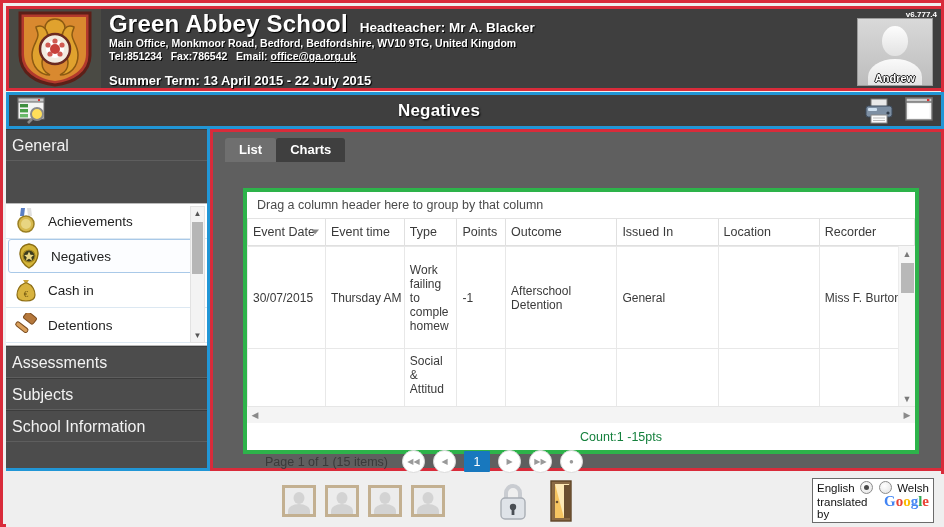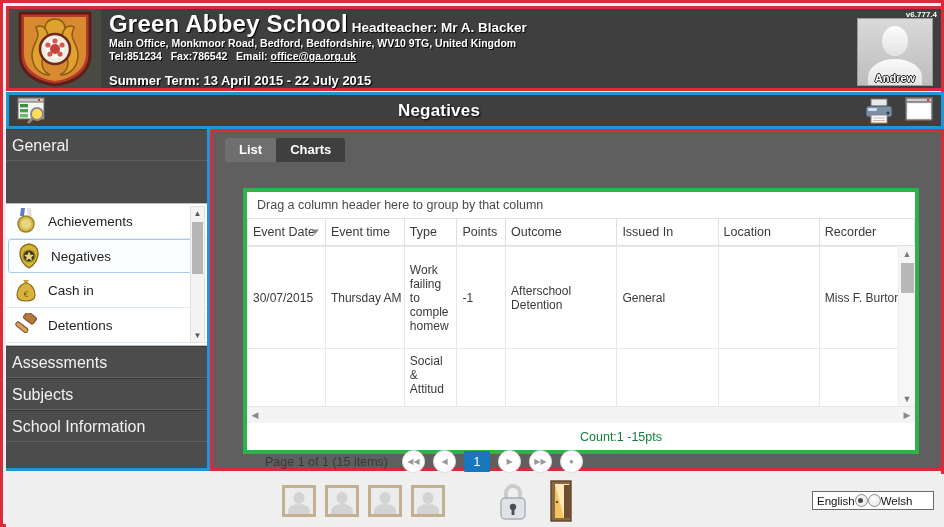--- a/index.html
+++ b/index.html
@@ -13,21 +13,21 @@
        border:3px solid #d92b3a;background:#efefef;}
 
   
   .header{position:absolute;left:3px;top:3px;width:938px;height:85px;
           background:#3f3f3f;border:3px solid #d92b3a;box-sizing:border-box;
           display:flex;align-items:stretch;}
   .crest{width:92px;flex:0 0 92px;display:flex;align-items:center;justify-content:center;
          background:#4a4a44;}
   .crest svg{display:block;}
   .hdr-text{flex:1 1 auto;position:relative;padding:2px 0 0 8px;color:#fff;}
-  .school-line{display:flex;align-items:baseline;gap:4px;}
+  .school-line{display:flex;align-items:baseline;gap:12px;}
   .school-name{font-size:24px;font-weight:bold;letter-spacing:.2px;
                text-shadow:1px 1px 1px #000;line-height:1.05;}
   .head-teacher{font-size:13.5px;font-weight:bold;text-shadow:1px 1px 1px #000;}
   .addr{font-size:10.5px;font-weight:bold;margin-top:1px;text-shadow:1px 1px 0 #000;}
   .contact{font-size:10.5px;font-weight:bold;margin-top:1px;text-shadow:1px 1px 0 #000;}
   .contact a{color:#fff;text-decoration:underline;}
   .term{font-size:13px;font-weight:bold;margin-top:11px;text-shadow:1px 1px 1px #000;}
   .hdr-right{flex:0 0 92px;position:relative;display:flex;align-items:flex-end;
              justify-content:center;}
   .version{position:absolute;top:1px;right:4px;font-size:8px;color:#fff;font-weight:bold;}
@@ -120,21 +120,21 @@
   .foot-center{flex:1 1 auto;display:flex;align-items:center;justify-content:center;gap:9px;
         padding-left:40px;}
   .photo{width:34px;height:32px;border:3px solid #c3b091;background:#ececec;position:relative;
         box-sizing:border-box;overflow:hidden;}
   .photo .h{position:absolute;left:50%;top:4px;transform:translateX(-50%);width:11px;height:12px;
         border-radius:50%;background:#d3d3d3;}
   .photo .b{position:absolute;left:50%;bottom:-4px;transform:translateX(-50%);width:22px;
         height:14px;border-radius:50% 50% 0 0;background:#d3d3d3;}
   .lang-box{width:122px;border:1px solid #6b6b6b;background:#fff;padding:2px 4px;
         box-sizing:border-box;font-size:11.5px;color:#111;margin-right:10px;}
-  .lang-row{display:flex;align-items:center;justify-content:flex-start;}
+  .lang-row{display:flex;align-items:center;justify-content:space-between;}
   .radio{width:11px;height:11px;border-radius:50%;border:1px solid #8b8b8b;
         background:radial-gradient(circle at 40% 35%,#fff,#e2e2e2);position:relative;}
   .radio.on::after{content:"";position:absolute;left:2.5px;top:2.5px;width:5px;height:5px;
         border-radius:50%;background:#4a4a4a;}
   .lang-row2{display:flex;align-items:baseline;gap:3px;margin-top:0px;}
   .gl{font-size:15px;font-weight:bold;font-family:"Liberation Serif",serif;line-height:1;}
   .g1{color:#4285f4}.g2{color:#ea4335}.g3{color:#fbbc05}.g4{color:#34a853}
 </style>
 </head>
 <body>
@@ -410,16 +410,22 @@
       </svg>
     </div>
 
     <div class="lang-box">
       <div class="lang-row">
         <span>English</span>
         <span class="radio on"></span>
         <span class="radio"></span>
         <span>Welsh</span>
       </div>
+      <div class="lang-row2">
+        <span>translated by</span>
+        <span>
+          <span class="gl g1">G</span><span class="gl g2">o</span><span class="gl g3">o</span><span class="gl g1">g</span><span class="gl g4">l</span><span class="gl g2">e</span>
+        </span>
+      </div>
     </div>
   </div>
 
 </div>
 
 </body></html>

